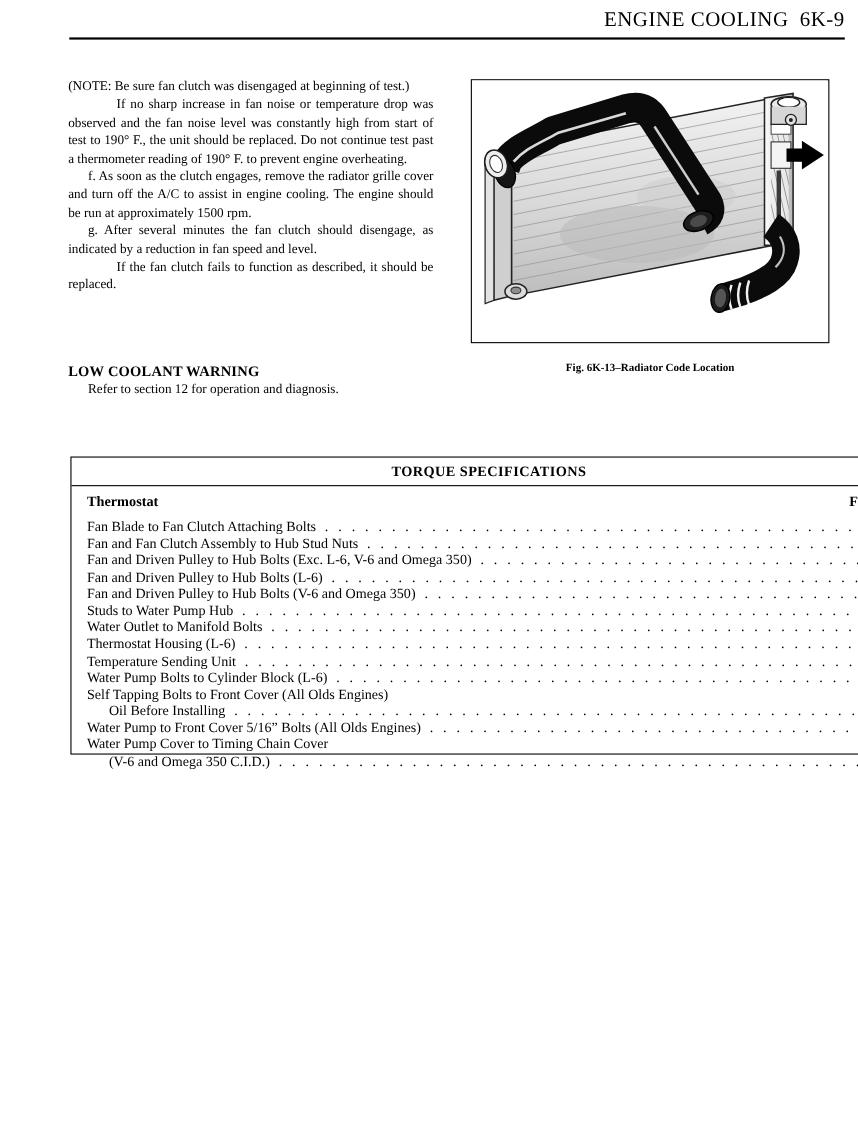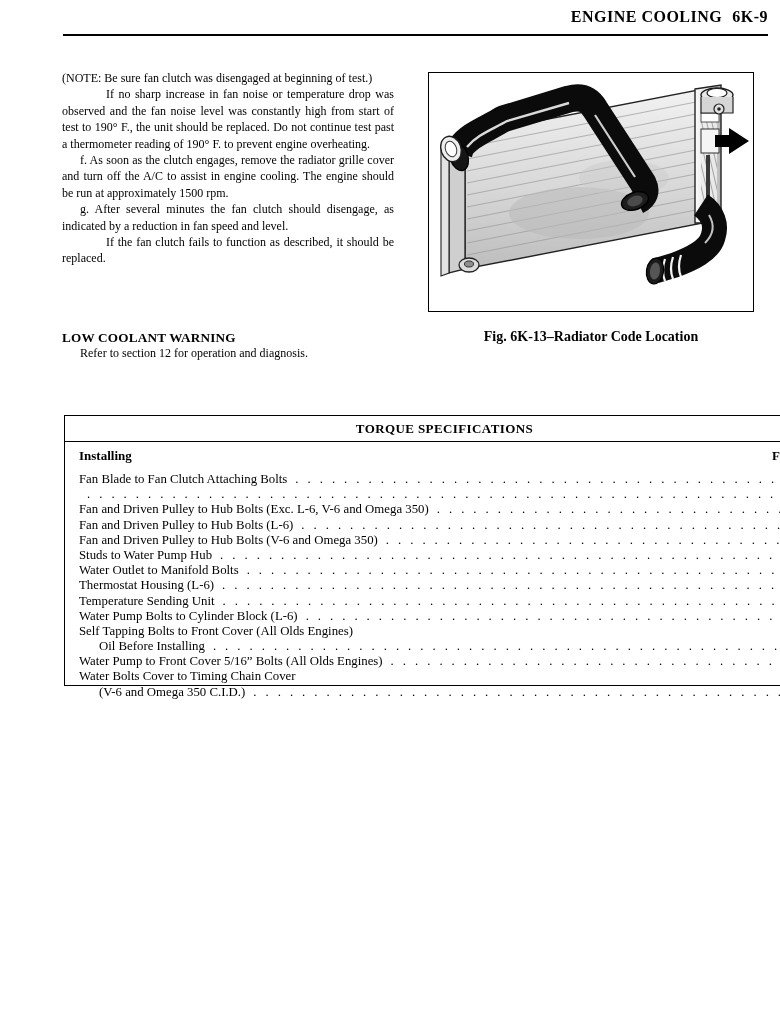--- a/index.html
+++ b/index.html
@@ -19,22 +19,22 @@
   
   .page-header {
     position: absolute;
     left: 63px;
     top: 8px;
     width: 705px;
     text-align: right;
   }
   .page-header .head-text {
     font-family: "Liberation Serif", serif;
-    font-weight: bold;
-    font-size: 16px;
+    font-weight: normal;
+    font-size: 19px;
     letter-spacing: 0.5px;
   }
   .page-header .head-chapter {
     margin-left: 10px;
     margin-top: 36px;
   }
   .header-rule {
     position: absolute;
     left: 63px;
     top: 34px;
@@ -93,21 +93,21 @@
     overflow: hidden;
   }
   .figure-box svg { display: block; }
   .figure-caption {
     position: absolute;
     left: 420px;
     top: 329px;
     width: 342px;
     text-align: center;
     font-weight: bold;
-    font-size: 14px;
+    font-size: 10px;
   }
 
   
   .torque-table {
     position: absolute;
     left: 64px;
     top: 415px;
     width: 761px;
     height: 271px;
     border: 1.8px solid #000;
@@ -297,30 +297,31 @@
     <g>
       <polygon points="320,68 300,55 300,62 286,62 286,74 300,74 300,81" fill="#000000"></polygon>
     </g>
   </svg>
 </div>
 <div class="figure-caption">Fig. 6K-13–Radiator Code Location</div>
 
 <div class="torque-table">
   <div class="table-title">TORQUE SPECIFICATIONS</div>
   <div class="table-colhead">
-    <span class="app-label">Installing</span>
+    <span class="app-label">Thermostat</span>
     <span class="ftlb-label">Ft. Lb.</span>
   </div>
   <div class="rows" id="table-rows">
       <div class="row">
         <span class="label">Fan Blade to Fan Clutch Attaching Bolts</span>
         <span class="leader">. . . . . . . . . . . . . . . . . . . . . . . . . . . . . . . . . . . . . . . . . . . . . . . . . . . . . . . . . . . . . . . . . . . . . . . . . . . . . . . . . . . . . . . . . . . . . . . . . . . .</span>
         <span class="value">20</span>
       </div>
       <div class="row">
+        <span class="label">Fan and Fan Clutch Assembly to Hub Stud Nuts</span>
         <span class="leader">. . . . . . . . . . . . . . . . . . . . . . . . . . . . . . . . . . . . . . . . . . . . . . . . . . . . . . . . . . . . . . . . . . . . . . . . . . . . . . . . . . . . . . . . . . . . . . . . . . . .</span>
         <span class="value">20</span>
       </div>
       <div class="row">
         <span class="label">Fan and Driven Pulley to Hub Bolts (Exc. L-6, V-6 and Omega 350)</span>
         <span class="leader">. . . . . . . . . . . . . . . . . . . . . . . . . . . . . . . . . . . . . . . . . . . . . . . . . . . . . . . . . . . . . . . . . . . . . . . . . . . . . . . . . . . . . . . . . . . . . . . . . . . .</span>
         <span class="value">20</span>
       </div>
       <div class="row">
         <span class="label">Fan and Driven Pulley to Hub Bolts (L-6)</span>
@@ -366,21 +367,21 @@
         <span class="label">Oil Before Installing</span>
         <span class="leader">. . . . . . . . . . . . . . . . . . . . . . . . . . . . . . . . . . . . . . . . . . . . . . . . . . . . . . . . . . . . . . . . . . . . . . . . . . . . . . . . . . . . . . . . . . . . . . . . . . . .</span>
         <span class="value">13</span>
       </div>
       <div class="row">
         <span class="label">Water Pump to Front Cover 5/16” Bolts (All Olds Engines)</span>
         <span class="leader">. . . . . . . . . . . . . . . . . . . . . . . . . . . . . . . . . . . . . . . . . . . . . . . . . . . . . . . . . . . . . . . . . . . . . . . . . . . . . . . . . . . . . . . . . . . . . . . . . . . .</span>
         <span class="value">22</span>
       </div>
       <div class="row noleader">
-        <span class="label">Water Bolts Cover to Timing Chain Cover</span>
+        <span class="label">Water Pump Cover to Timing Chain Cover</span>
         <span class="leader">. . . . . . . . . . . . . . . . . . . . . . . . . . . . . . . . . . . . . . . . . . . . . . . . . . . . . . . . . . . . . . . . . . . . . . . . . . . . . . . . . . . . . . . . . . . . . . . . . . . .</span>
         <span class="value"></span>
       </div>
       <div class="row sub">
         <span class="label">(V-6 and Omega 350 C.I.D.)</span>
         <span class="leader">. . . . . . . . . . . . . . . . . . . . . . . . . . . . . . . . . . . . . . . . . . . . . . . . . . . . . . . . . . . . . . . . . . . . . . . . . . . . . . . . . . . . . . . . . . . . . . . . . . . .</span>
         <span class="value">7</span>
       </div>
     </div>
 </div>

